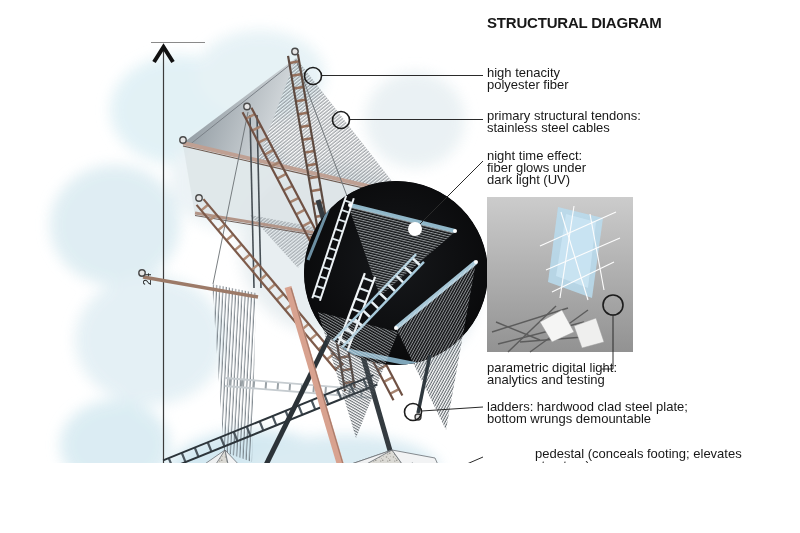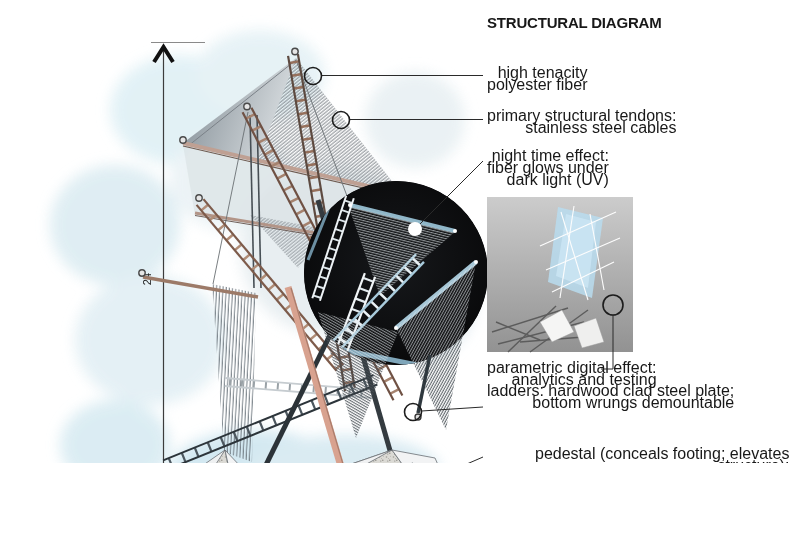--- a/index.html
+++ b/index.html
@@ -1,27 +1,27 @@
 <!DOCTYPE html>
 <html style="--ink: #181818; --night-circle: #0a0a0c;"><head>
 <meta charset="utf-8">
 <style>
   html,body{margin:0;padding:0;background:#ffffff;}
   #stage{position:relative;width:800px;height:463px;background:#fff;overflow:hidden;
          font-family:"Liberation Sans",sans-serif;}
   #art{position:absolute;left:0;top:0;}
   .title{position:absolute;left:487px;top:14px;font-size:15px;font-weight:700;
          letter-spacing:-0.2px;color:var(--ink,#181818);white-space:pre;}
-  .ann{position:absolute;left:487px;font-size:16px;line-height:11.8px;
-       color:var(--ink,#181818);white-space:pre;text-align:right;}
+  .ann{position:absolute;left:487px;font-size:13px;line-height:11.8px;
+       color:var(--ink,#181818);white-space:pre;}
   .ann-fiber{top:67px;}
   .ann-tendons{top:110px;}
   .ann-night{top:150px;}
   .ann-model{top:362px;}
-  .ann-ladders{top:385px;}
+  .ann-ladders{top:401px;}
   .ann-pedestal{top:448px;margin-left:48px;}
 </style>
 </head>
 <body>
 
 <div id="stage">
 
 <svg id="art" width="800" height="533" viewBox="0 0 800 533">
   <defs>
     <filter id="soft" x="-60%" y="-60%" width="220%" height="220%">
@@ -270,21 +270,21 @@
 </svg>
 
 <div class="title">STRUCTURAL DIAGRAM</div>
 <div class="ann ann-fiber">high tenacity
 polyester fiber</div>
 <div class="ann ann-tendons">primary structural tendons:
 stainless steel cables</div>
 <div class="ann ann-night">night time effect:
 fiber glows under
 dark light (UV)</div>
-<div class="ann ann-model">parametric digital effect:
+<div class="ann ann-model">parametric digital light:
 analytics and testing</div>
 <div class="ann ann-ladders">ladders: hardwood clad steel plate;
 bottom wrungs demountable</div>
 <div class="ann ann-pedestal">pedestal (conceals footing; elevates
 structure):
   -concrete core
   -outside clad in polished granite
   -inside (facing sculpture) clad in
    mirror finish stainless steel</div>
 

